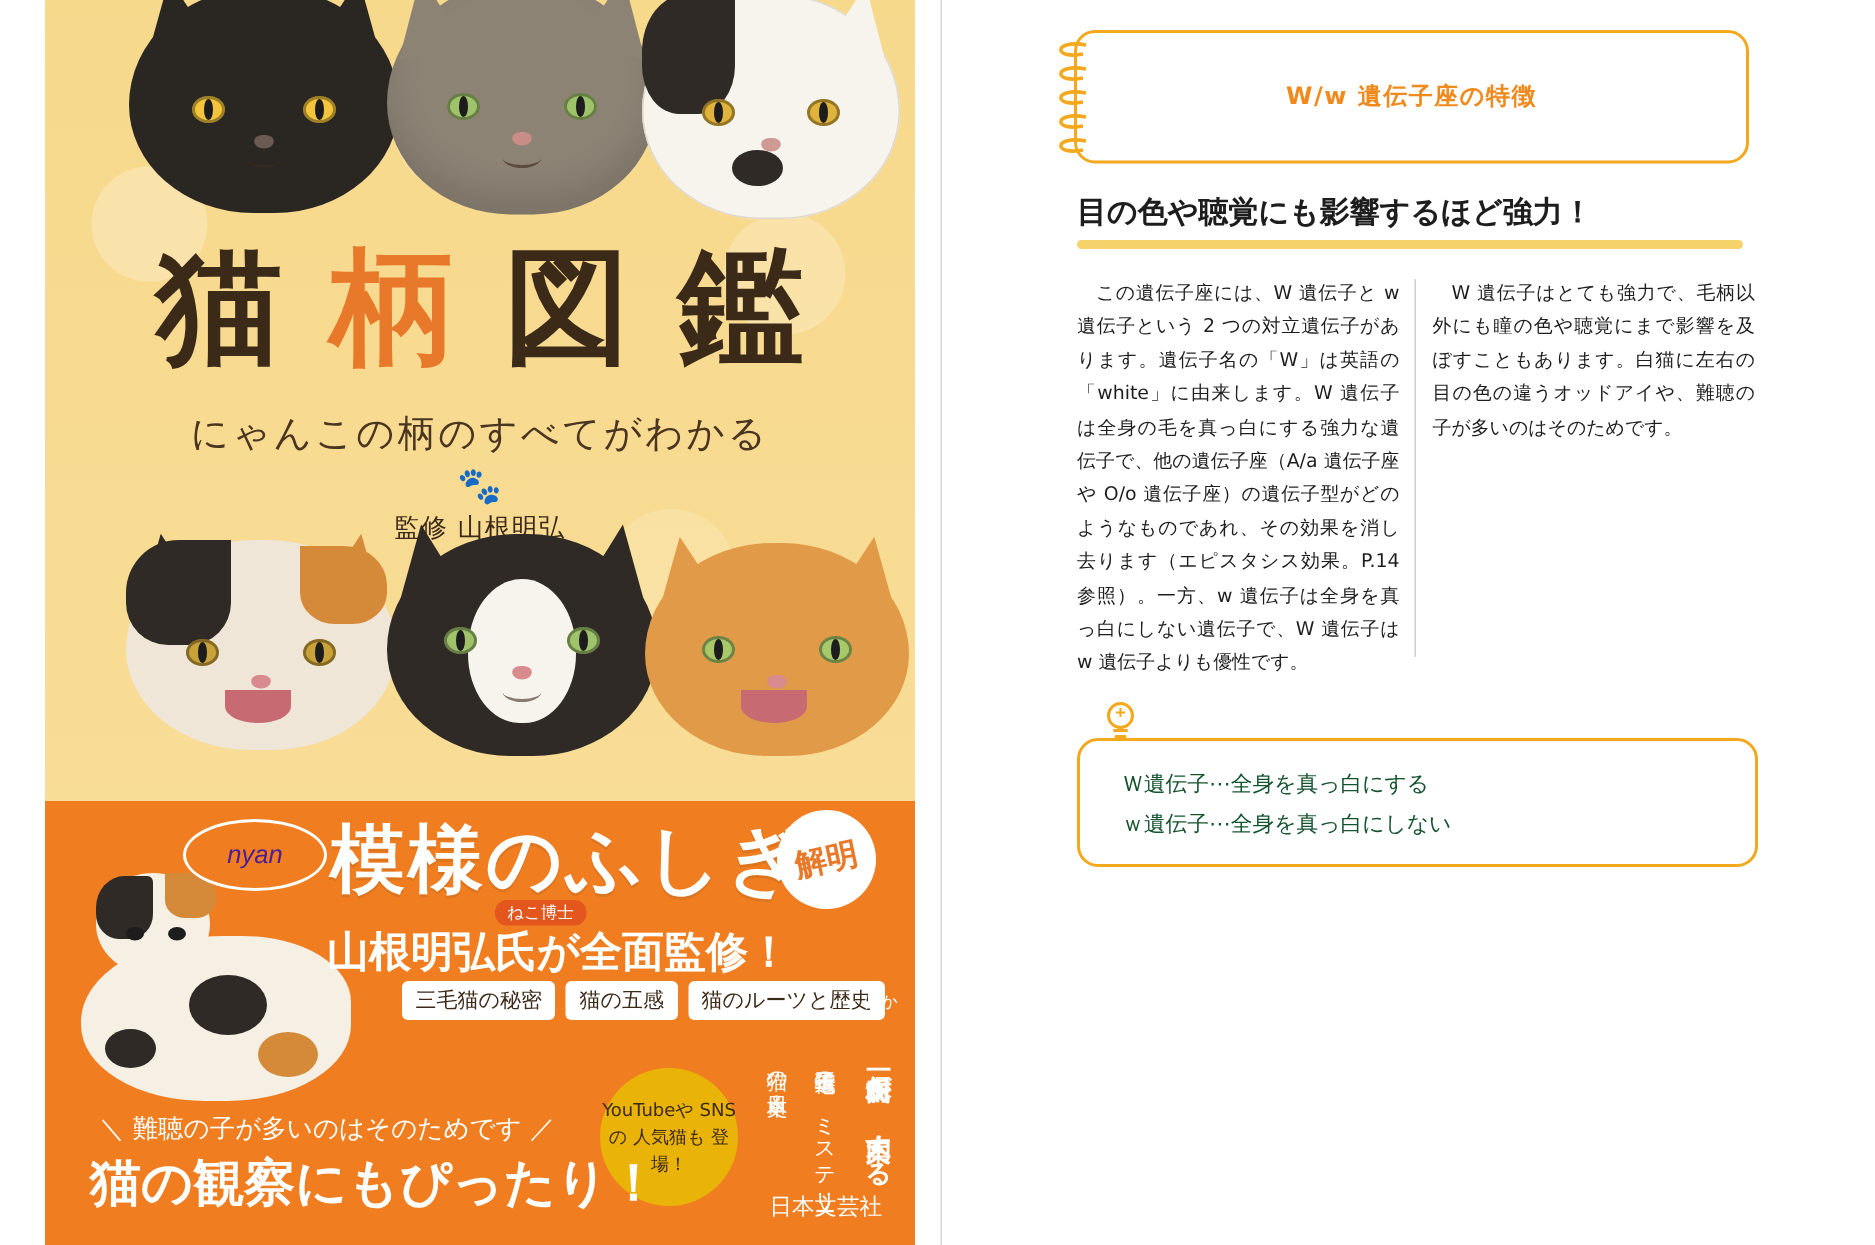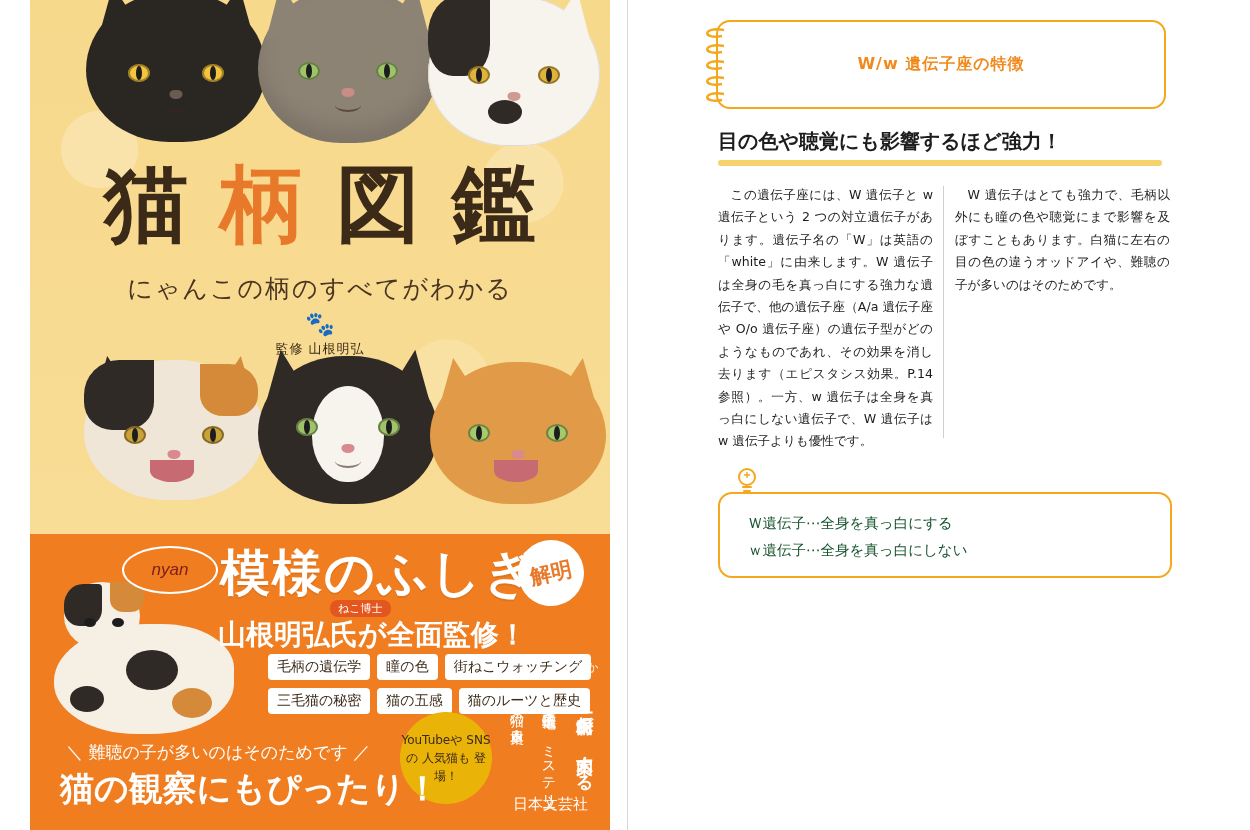--- a/index.html
+++ b/index.html
@@ -55,30 +55,30 @@
   .t3{color:#3c2a18;}
   .t4{color:#3c2a18;}
   .subtitle{
     position:absolute;left:0;right:0;top:272px;text-align:center;
     font-family:"DejaVu Sans", sans-serif;
     font-size:25px;color:#4a3520;letter-spacing:2px;
   }
   .paw{position:absolute;left:0;right:0;top:310px;text-align:center;font-size:24px;color:#e8792a;}
   .supervisor{
     position:absolute;left:0;right:0;top:340px;text-align:center;
-    font-family:"DejaVu Sans", sans-serif;font-size:13px;color:#3c2a18;letter-spacing:1px;
+    font-family:"DejaVu Sans", sans-serif;font-size:17px;color:#3c2a18;letter-spacing:1px;
   }
 
   
   .band{
     position:absolute;left:0;right:0;bottom:0;height:296px;background:#f07e21;
   }
   .nyan-bubble{
     position:absolute;left:92px;top:12px;width:92px;height:44px;border-radius:50%;
-    border:2px solid #fff;color:#7f1d1d;display:flex;align-items:center;justify-content:center;
+    border:2px solid #fff;color:#4c1d95;display:flex;align-items:center;justify-content:center;
     font-size:17px;font-style:italic;
   }
   .band-title{
     position:absolute;left:190px;top:6px;color:#fff;font-family:"DejaVu Sans",sans-serif;
     font-size:50px;font-weight:700;letter-spacing:2px;text-shadow:0 2px 0 rgba(0,0,0,.08);
   }
   .kaimei{
     position:absolute;right:26px;top:6px;width:66px;height:66px;border-radius:50%;
     background:#fff;color:#e8792a;font-family:"DejaVu Sans",sans-serif;font-weight:700;
     font-size:21px;display:flex;align-items:center;justify-content:center;transform:rotate(-12deg);
@@ -277,25 +277,20 @@
       </div>
 
       <div class="nyan-bubble">nyan</div>
       <div class="band-title">模様のふしぎ</div>
       <div class="kaimei">解明</div>
       <div class="nekohakase">ねこ博士</div>
       <div class="band-sub">山根明弘氏が全面監修！</div>
 
       <div class="chips">
         <div class="chip-row">
-          <span class="chip">毛柄の遺伝学</span>
-          <span class="chip">瞳の色</span>
-          <span class="chip">街ねこウォッチング</span>
-        </div>
-        <div class="chip-row">
           <span class="chip">三毛猫の秘密</span>
           <span class="chip">猫の五感</span>
           <span class="chip">猫のルーツと歴史</span>
         </div>
       </div>
       <div class="hoka">ほか</div>
 
       <div class="yt-badge">YouTubeや SNSの 人気猫も 登場！</div>
       <div class="vline v2">猫の日本史＆</div>
       <div class="vline v1">三毛猫遺伝子の ミステリー</div>

